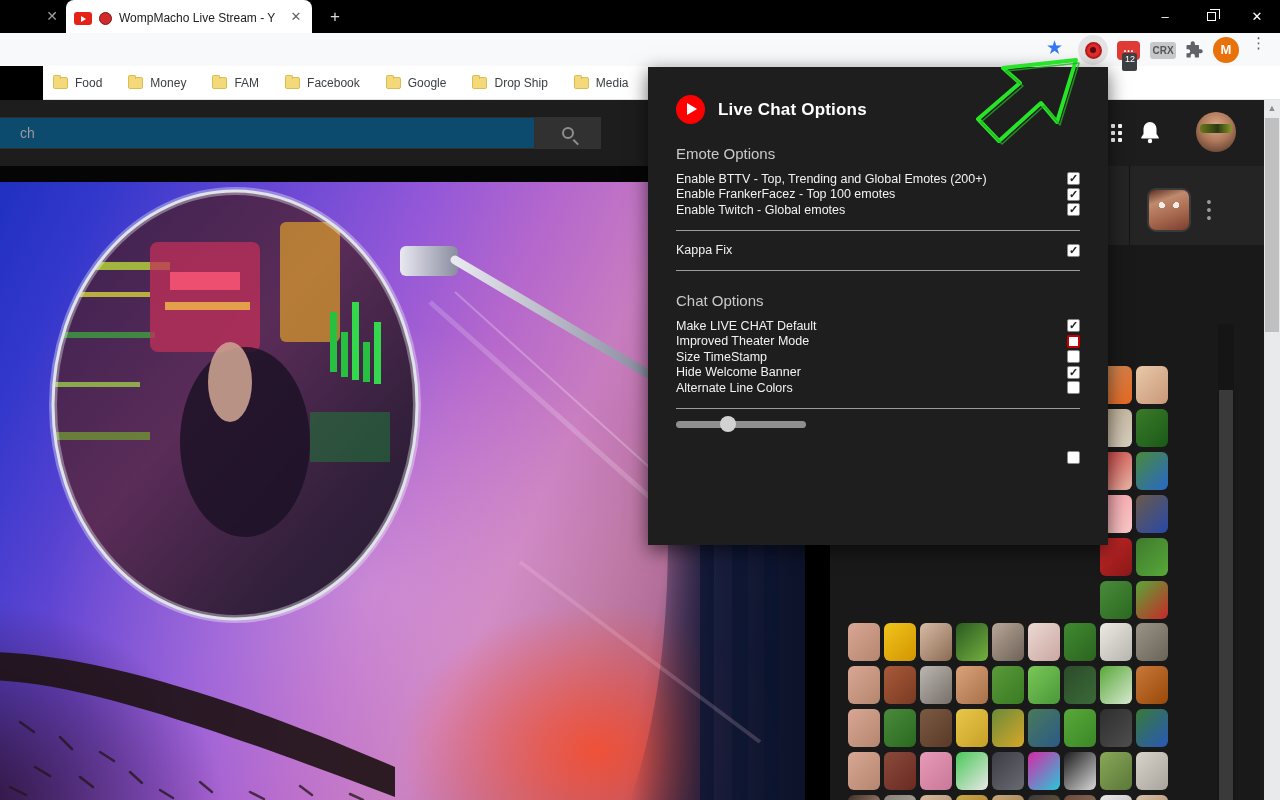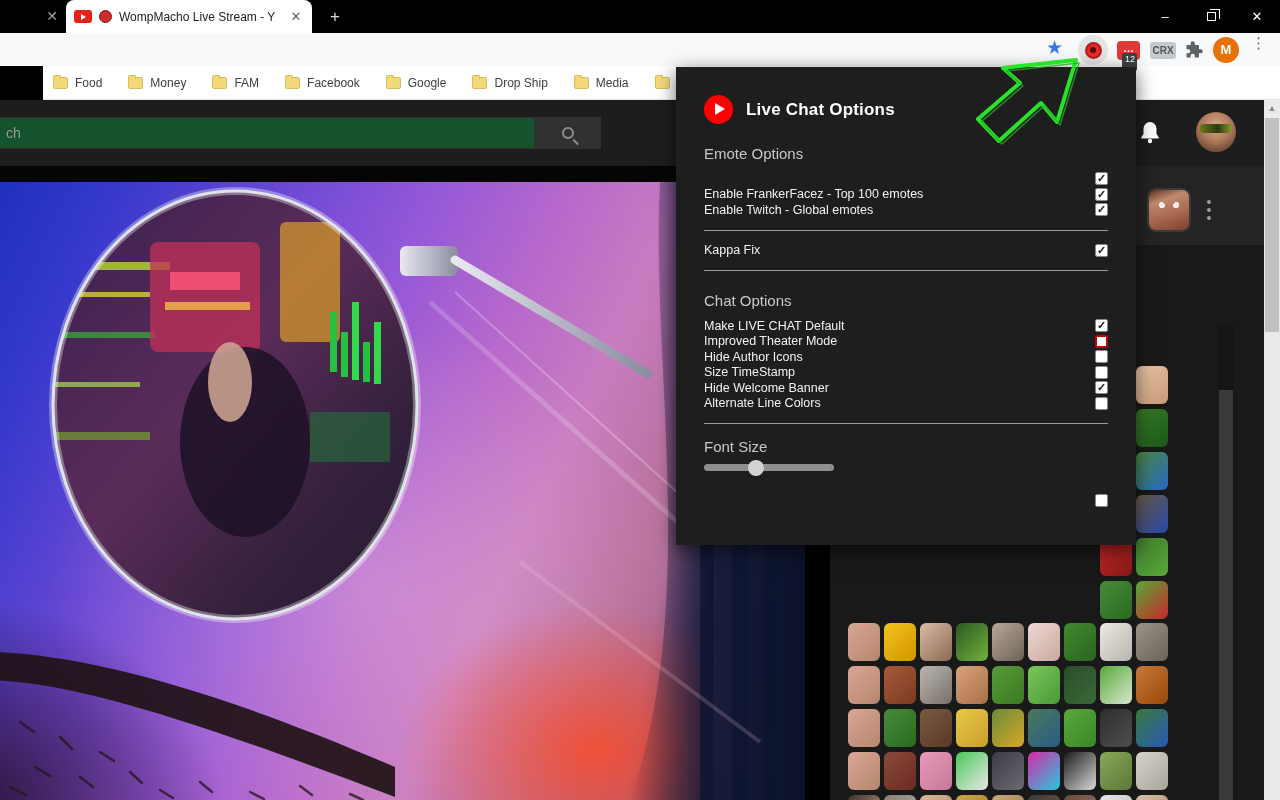--- a/index.html
+++ b/index.html
@@ -5,21 +5,21 @@
   * { margin:0; padding:0; box-sizing:border-box; }
   html,body { width:1280px; height:800px; background:#000; overflow:hidden;
               font-family:"Liberation Sans", sans-serif; }
   .screen { position:relative; width:1280px; height:800px; background:#000; }
 
   
   .tabstrip { position:absolute; left:0; top:0; width:1280px; height:33px; background:#000; z-index:30; }
   .tab-partial-close { position:absolute; left:44px; top:8px; width:16px; height:16px;
        color:#9aa0a6; font-size:14px; line-height:16px; text-align:center; cursor:pointer; }
   .tab-active { position:absolute; left:66px; top:0; width:246px; height:33px; background:#fff;
-       border-radius:8px 8px 0 0; display:flex; align-items:center; padding:14px 8px; }
+       border-radius:8px 8px 0 0; display:flex; align-items:flex-end; padding:8px 8px; }
   .yt-fav { width:18px; height:13px; background:#e62117; border-radius:3px; position:relative; flex:0 0 auto; }
   .yt-fav::after { content:""; position:absolute; left:7px; top:3.5px; border-left:5px solid #fff;
        border-top:3px solid transparent; border-bottom:3px solid transparent; }
   .rec-dot { width:13px; height:13px; border-radius:50%; background:#d02a2a; border:1.5px solid #7d1414;
        margin-left:7px; flex:0 0 auto; }
   .tab-title { font-size:12px; color:#202124; margin-left:7px; white-space:nowrap; overflow:hidden;
        text-overflow:clip; flex:1 1 auto; }
   .tab-close { color:#5f6368; font-size:13px; width:16px; height:16px; line-height:16px;
        text-align:center; margin-left:4px; flex:0 0 auto; }
   .newtab-btn { position:absolute; left:325px; top:7px; width:20px; height:20px; color:#dadce0;
@@ -58,23 +58,23 @@
   .bm-item { display:flex; align-items:center; margin-right:26px; }
   .bm-folder { width:15px; height:12px; background:#f3d979; border:1px solid #dcbd55; border-radius:2px;
       margin-right:7px; position:relative; }
   .bm-folder::before { content:""; position:absolute; left:-1px; top:-3px; width:6px; height:3px;
       background:#f3d979; border:1px solid #dcbd55; border-bottom:none; border-radius:2px 2px 0 0; }
   .bm-label { font-size:12px; color:#3c4043; white-space:nowrap; }
   .bm-overflow { position:absolute; right:12px; top:7px; color:#5f6368; font-size:14px; }
 
   
   .yt-header { position:absolute; left:0; top:100px; width:1280px; height:66px; background:#1d1d1d; z-index:5; }
-  .yt-search { position:absolute; left:0; top:17px; width:535px; height:32px; background:#14532d;
+  .yt-search { position:absolute; left:0; top:17px; width:535px; height:32px; background:#0c4a6e;
       border:1px solid #2e2e2e; border-left:none; color:#9a9a9a; font-size:14px; line-height:30px;
-      padding-left:6px; }
+      padding-left:20px; }
   .yt-search-btn { position:absolute; left:535px; top:17px; width:66px; height:32px; background:#313131;
       display:flex; align-items:center; justify-content:center; }
   .mag { width:12px; height:12px; border:2px solid #8f8f8f; border-radius:50%; position:relative; }
   .mag::after { content:""; position:absolute; left:10px; top:10px; width:7px; height:2px;
       background:#8f8f8f; transform:rotate(45deg); transform-origin:0 0; }
   .yt-apps { position:absolute; left:1104px; top:124px; width:18px; height:18px; z-index:6;
       display:grid; grid-template-columns:repeat(3,4px); grid-template-rows:repeat(3,4px); gap:3px; }
   .yt-apps span { background:#fff; border-radius:1px; }
   .yt-bell { position:absolute; left:1139px; top:120px; z-index:6; }
   .yt-avatar { position:absolute; left:1196px; top:112px; width:40px; height:40px; border-radius:50%; z-index:6;
@@ -116,21 +116,21 @@
   .inner-scrollbar { position:absolute; left:388px; top:79px; width:16px; height:555px; background:#151515; }
   .inner-thumb { position:absolute; left:1px; top:66px; width:14px; height:460px; background:#3a3a3a; }
 
   
   .br-scroll { position:absolute; left:1264px; top:100px; width:16px; height:700px; background:#e9eaec; z-index:6; }
   .br-arrow { position:absolute; left:0; top:3px; width:16px; text-align:center; color:#8a8a8a; font-size:9px; }
   .br-thumb { position:absolute; left:1px; top:18px; width:14px; height:214px; background:#c0c0c0; }
 
   
   .popup { position:absolute; left:648px; top:67px; width:460px; height:478px; background:#1e1e1e;
-      box-shadow:0 5px 18px rgba(0,0,0,.6); z-index:40; padding:0 28px; color:#fff;margin-left:28px; }
+      box-shadow:0 5px 18px rgba(0,0,0,.6); z-index:40; padding:0 28px; color:#fff; }
   .popup-header { display:flex; align-items:center; margin-top:28px; }
   .popup-yt-icon { width:29px; height:29px; border-radius:50%; background:#f00; position:relative; flex:0 0 auto; }
   .popup-yt-icon::after { content:""; position:absolute; left:11px; top:8px; border-left:10px solid #fff;
       border-top:6.5px solid transparent; border-bottom:6.5px solid transparent; }
   .popup-title { font-size:17px; font-weight:bold; margin-left:13px; letter-spacing:.2px; }
   .sec-title { font-size:15px; color:#c9c9c9; margin-top:21px; margin-bottom:9px; }
   .opt-row { position:relative; height:15.5px; display:flex; align-items:center; padding-right:40px; }
   .opt-label { font-size:12.5px; color:#f2f2f2; white-space:nowrap; }
   .cb { position:absolute; right:0; top:1px; width:13px; height:13px; background:#fff;
       border:1px solid #8a8a8a; border-radius:2px; text-align:center; cursor:pointer; }
@@ -403,20 +403,21 @@
   </div>
 
   <div class="popup">
     <div class="popup-header">
       <span class="popup-yt-icon"></span>
       <span class="popup-title">Live Chat Options</span>
     </div>
     <div class="sec-title">Emote Options</div>
     <div id="emote-opts">
         <div class="opt-row">
+          <span class="opt-label">Enable BTTV - Top, Trending and Global Emotes (200+)</span>
           <span class="cb checked">
             <span class="tick">✓</span>
           </span>
         </div>
         <div class="opt-row">
           <span class="opt-label">Enable FrankerFacez - Top 100 emotes</span>
           <span class="cb checked">
             <span class="tick">✓</span>
           </span>
         </div>
@@ -443,40 +444,35 @@
           <span class="opt-label">Make LIVE CHAT Default</span>
           <span class="cb checked">
             <span class="tick">✓</span>
           </span>
         </div>
         <div class="opt-row">
           <span class="opt-label">Improved Theater Mode</span>
           <span class="cb highlight"></span>
         </div>
         <div class="opt-row">
-          <span class="opt-label">Hide Author Icons</span>
-          <span class="cb"></span>
-        </div>
-        <div class="opt-row">
           <span class="opt-label">Size TimeStamp</span>
           <span class="cb"></span>
         </div>
         <div class="opt-row">
           <span class="opt-label">Hide Welcome Banner</span>
           <span class="cb checked">
             <span class="tick">✓</span>
           </span>
         </div>
         <div class="opt-row">
           <span class="opt-label">Alternate Line Colors</span>
           <span class="cb"></span>
         </div>
       </div>
     <div class="divider"></div>
-    <div class="sec-title" style="margin-top:14px;margin-bottom:0;">Font Size</div>
     <div class="fs-slider">
       <div class="fs-thumb" id="fs-thumb" style="left: calc(40% - 8px);"></div>
     </div>
     <div class="extra-row" id="extra-row">
         <div class="opt-row">
           <span class="opt-label"></span>
           <span class="cb"></span>
         </div>
       </div>
   </div>

